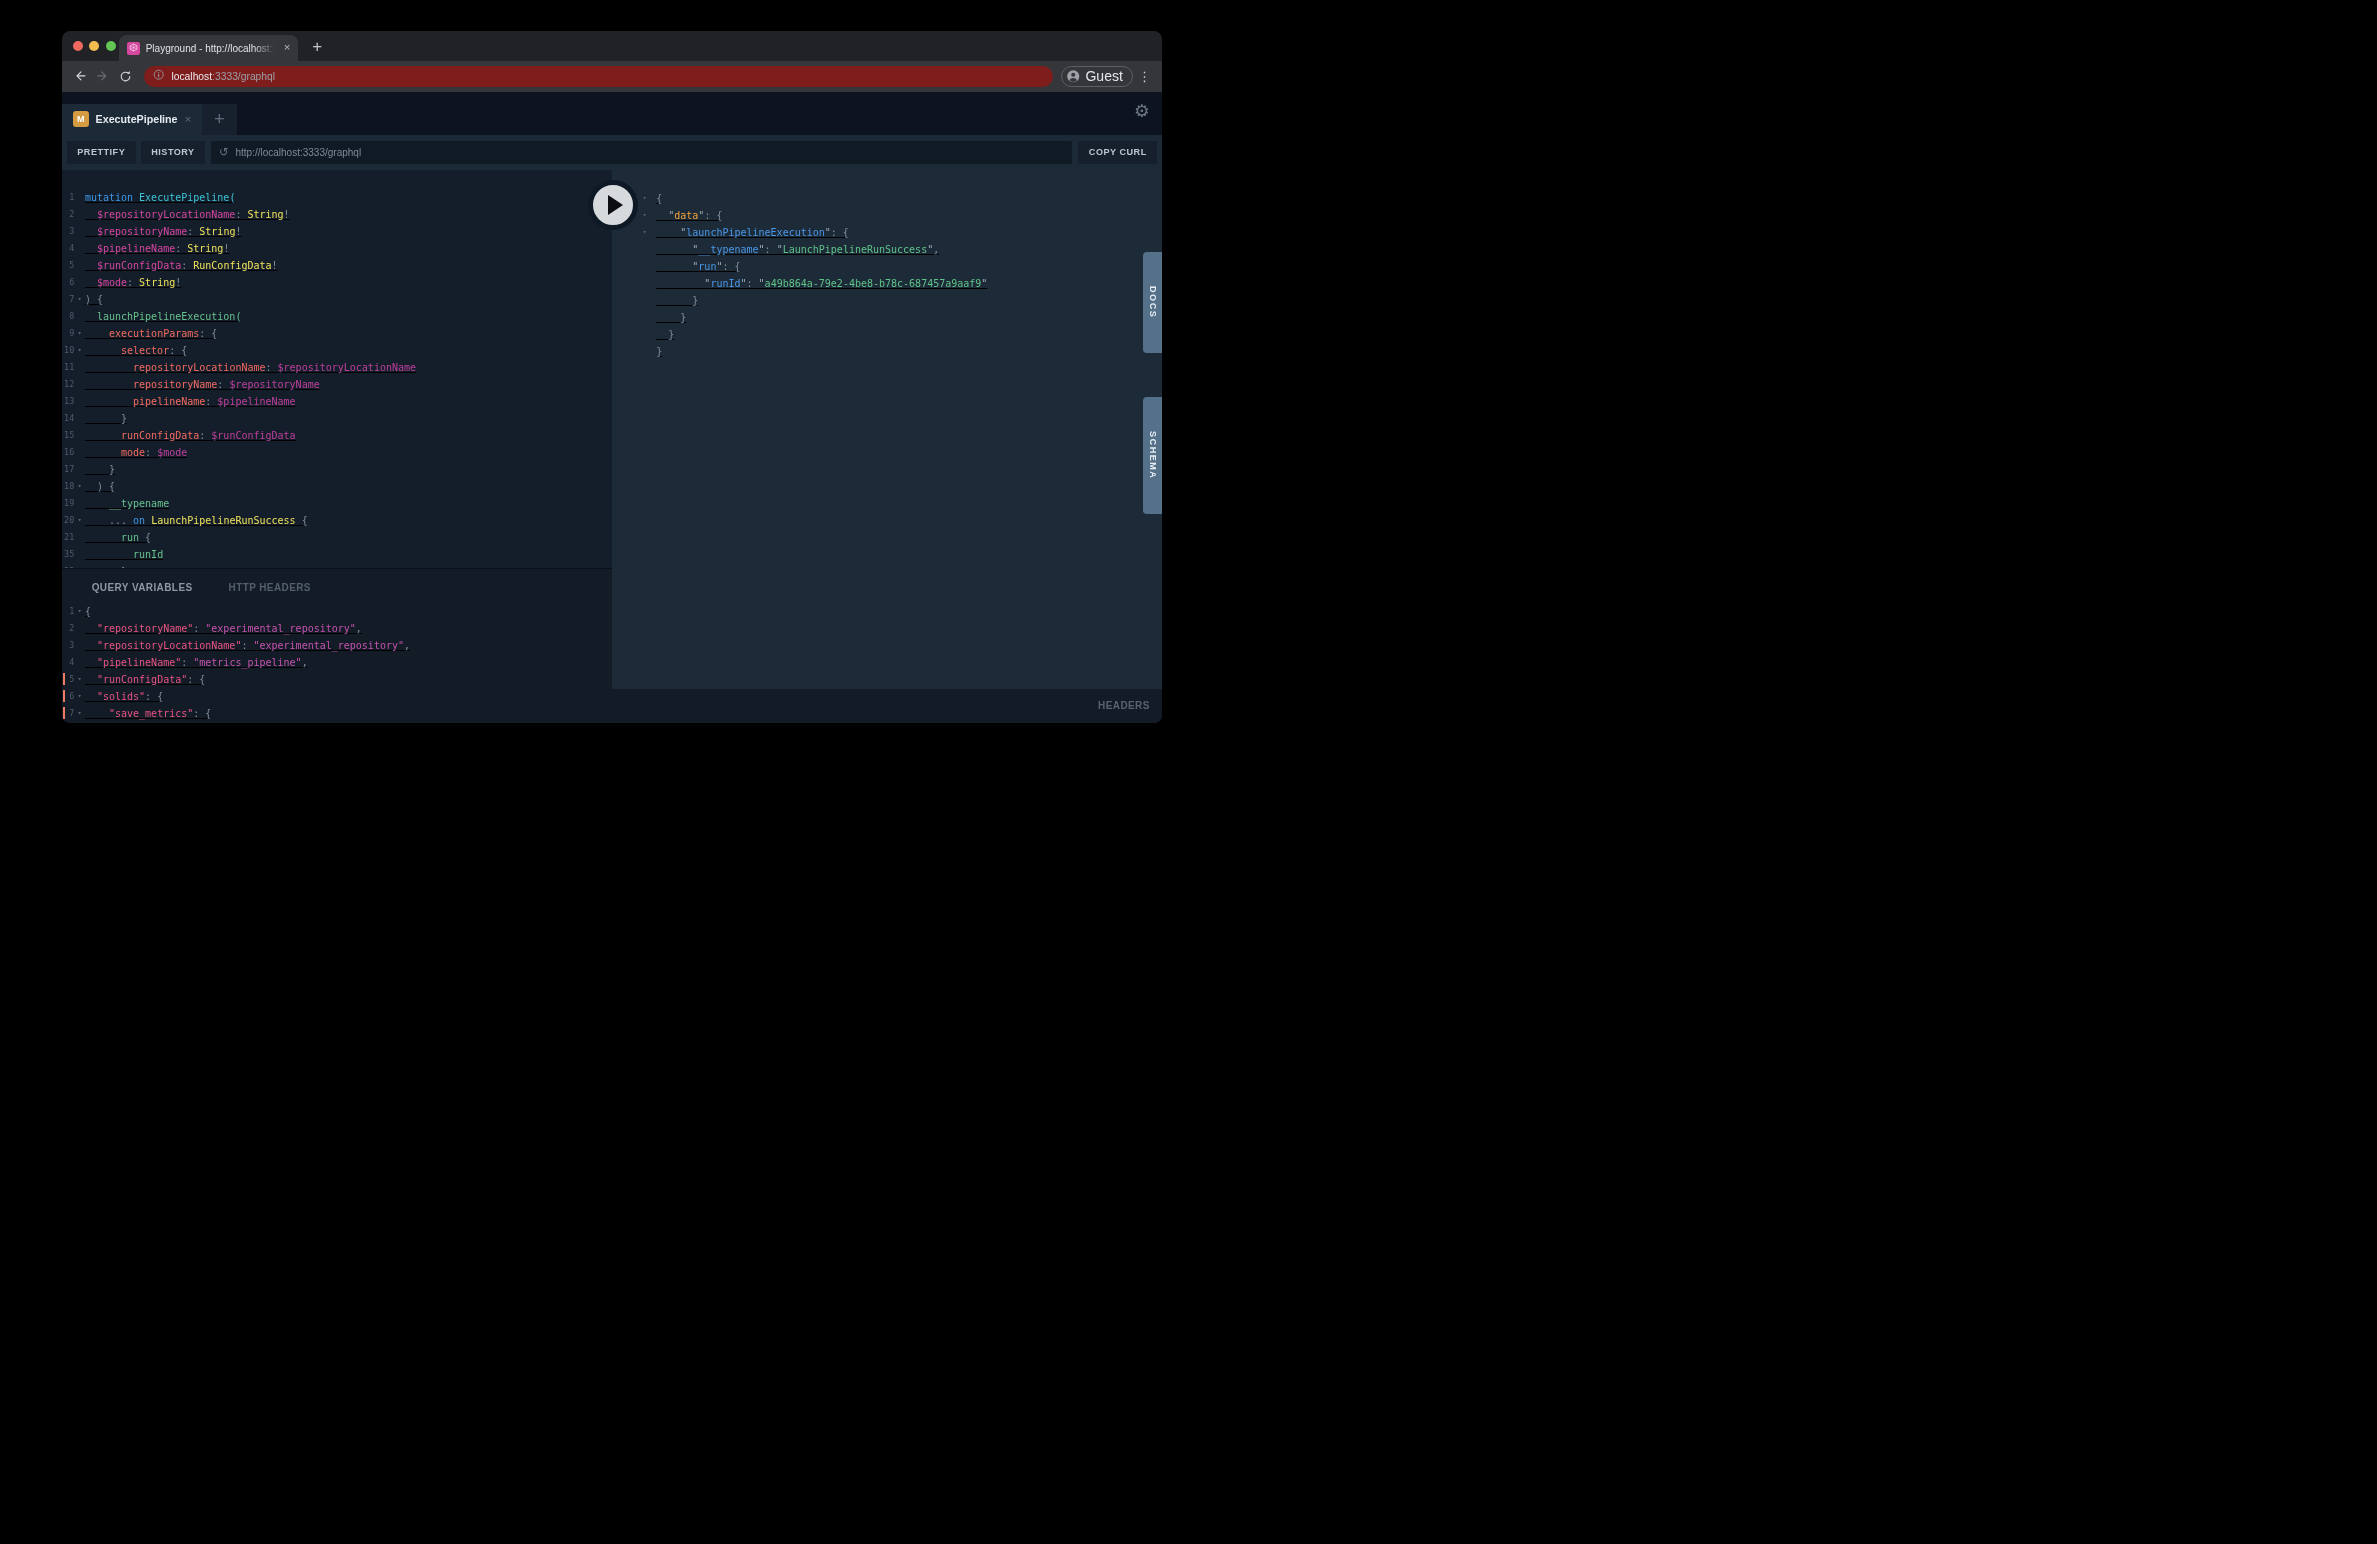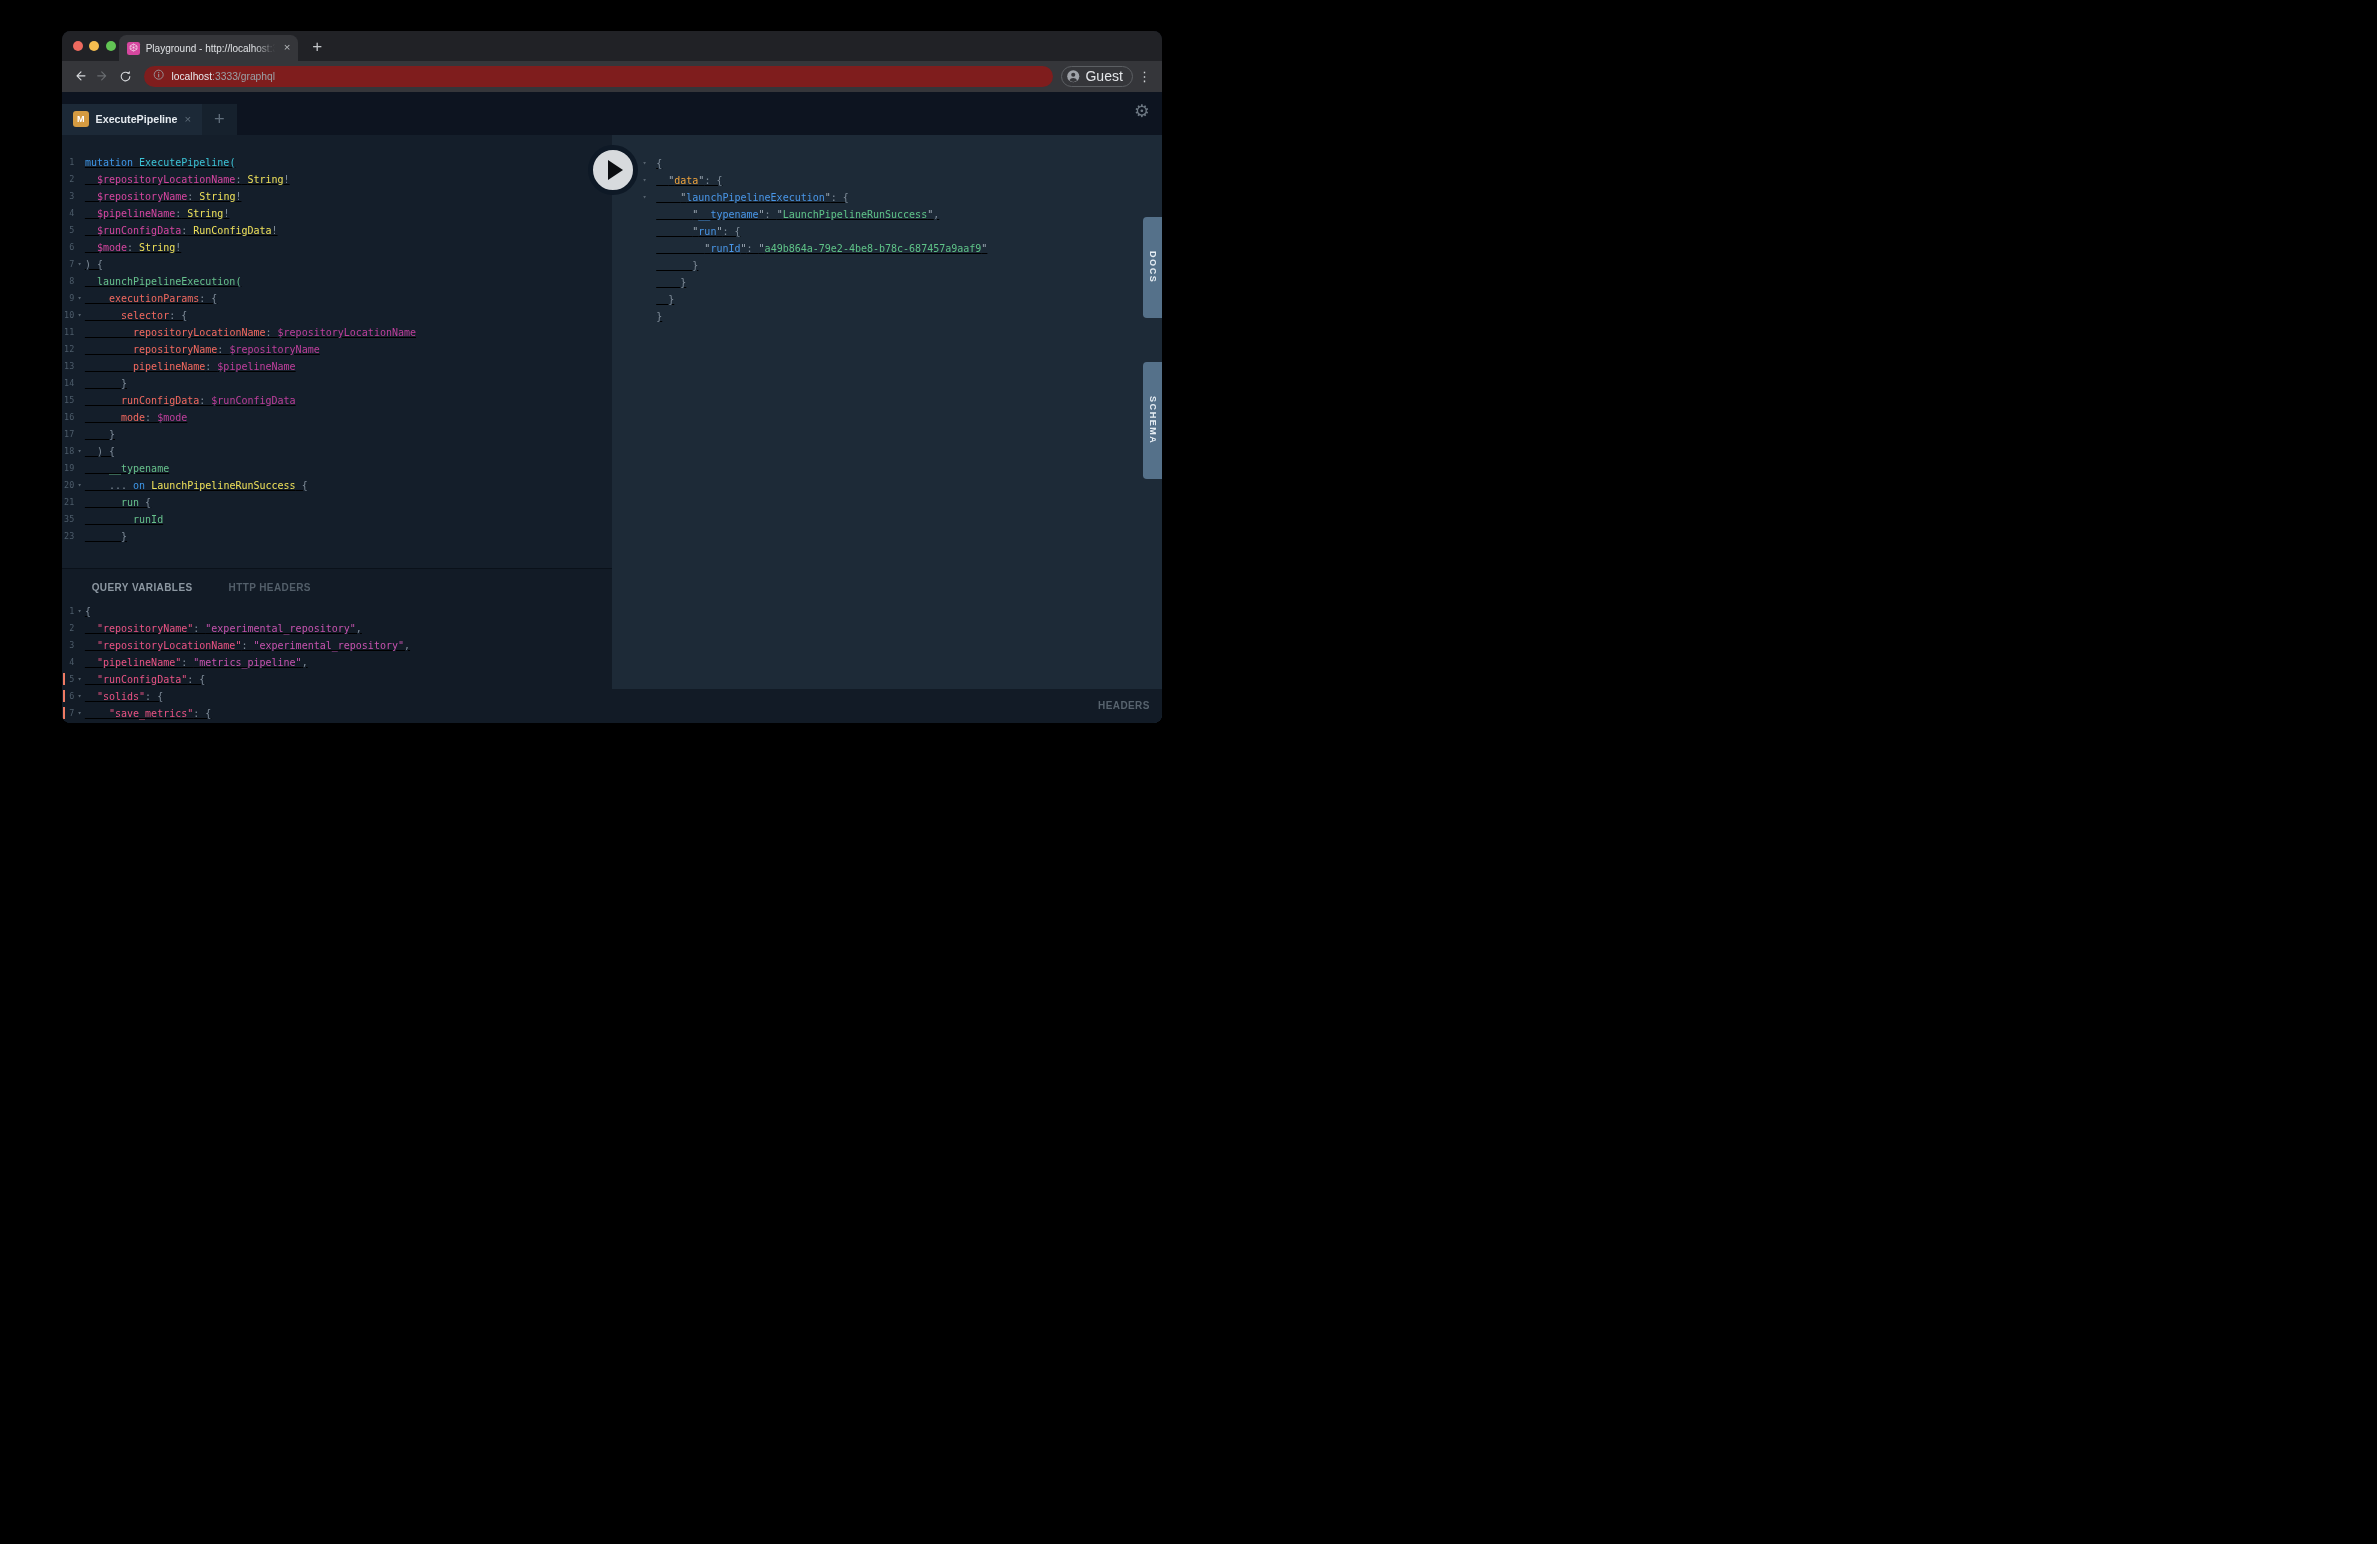--- a/index.html
+++ b/index.html
@@ -171,20 +171,29 @@
       <div class="pg-tabbar">
         <div class="pg-tab">
           <span class="pg-badge">M</span>
           <span class="pg-tab-title">ExecutePipeline</span>
           <span class="pg-tab-close">×</span>
         </div>
         <div class="pg-plustab">+</div>
         <span class="gear">⚙</span>
       </div>
 
+      <div class="pg-toolbar">
+        <div class="pbtn">PRETTIFY</div>
+        <div class="pbtn">HISTORY</div>
+        <div class="endpoint">
+          <span class="hicon">↺</span>
+          <span class="eurl">http://localhost:3333/graphql</span>
+        </div>
+        <div class="pbtn">COPY CURL</div>
+      </div>
 
       <div class="pg-main">
 
         <div class="query-col">
           <div class="query-code codearea">
               <div class="cl">
                 <span class="ln">1</span>
                 <span class="fold"></span>
                 <span class="codetext"><span class="tk-kw">mutation</span><span class="tk-pl"> </span><span class="tk-op">ExecutePipeline(</span></span>
               </div>

